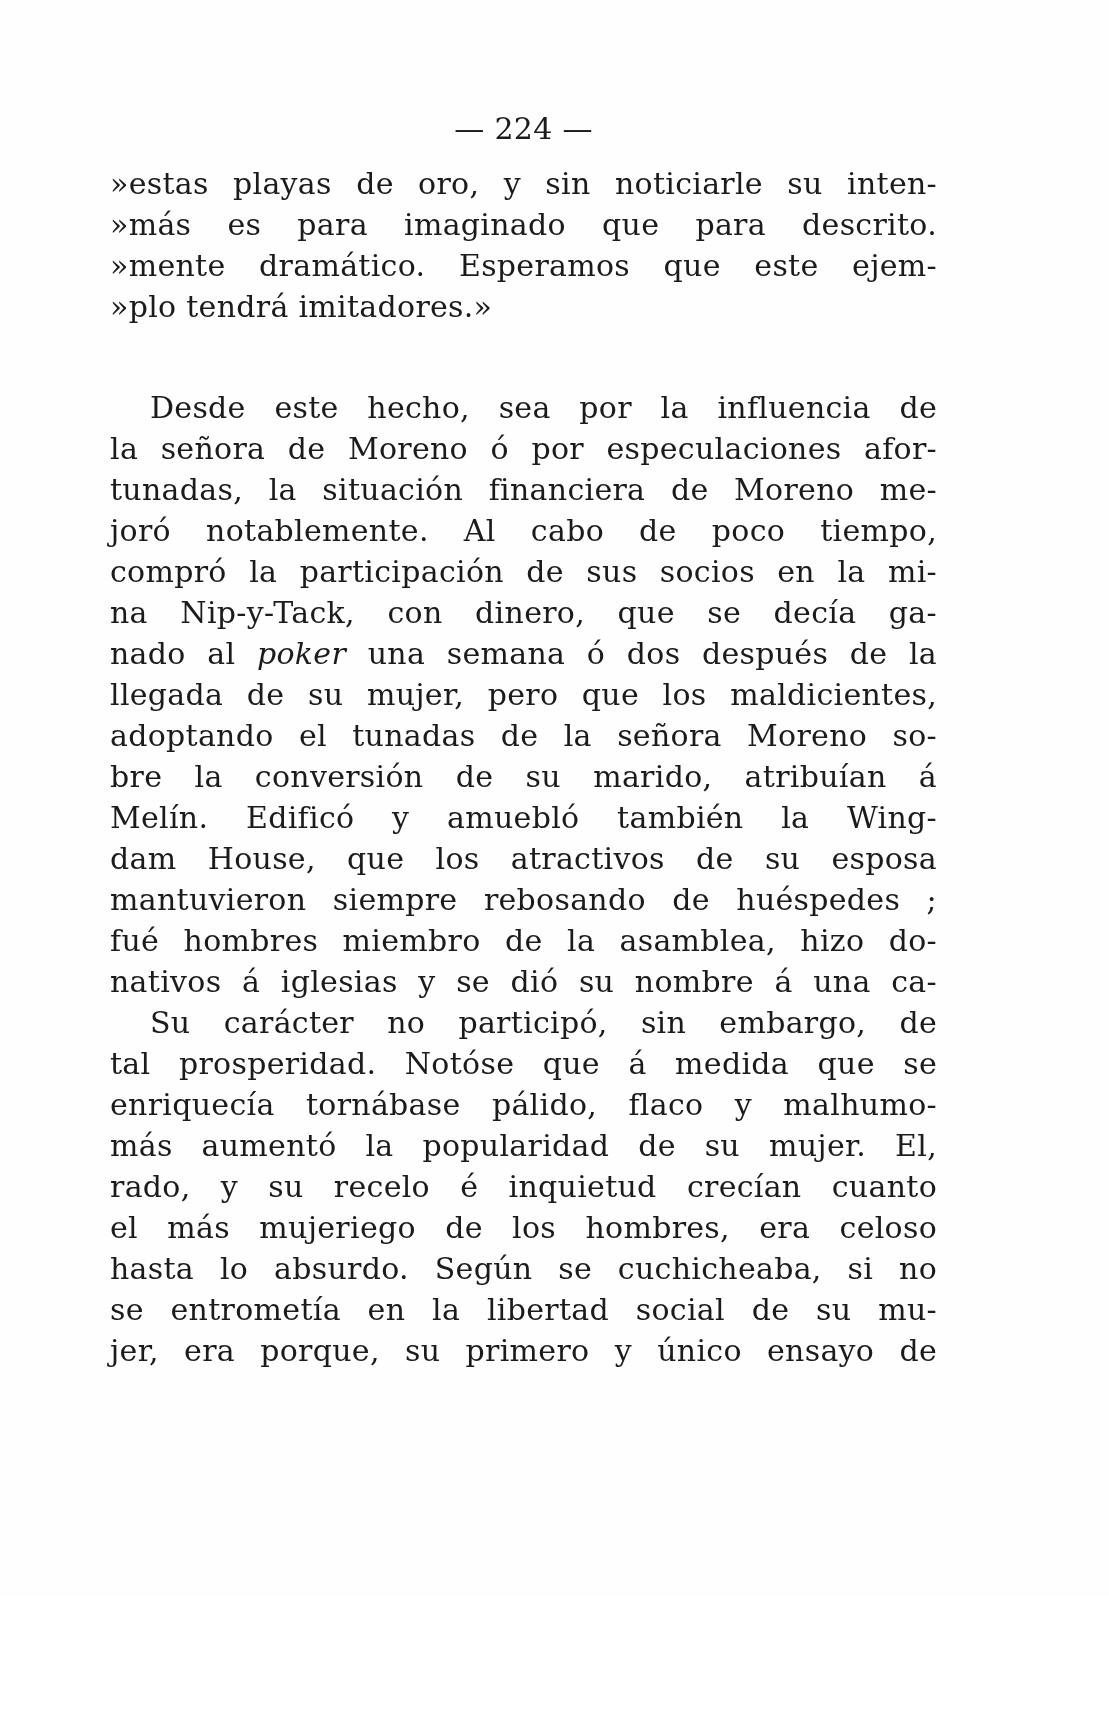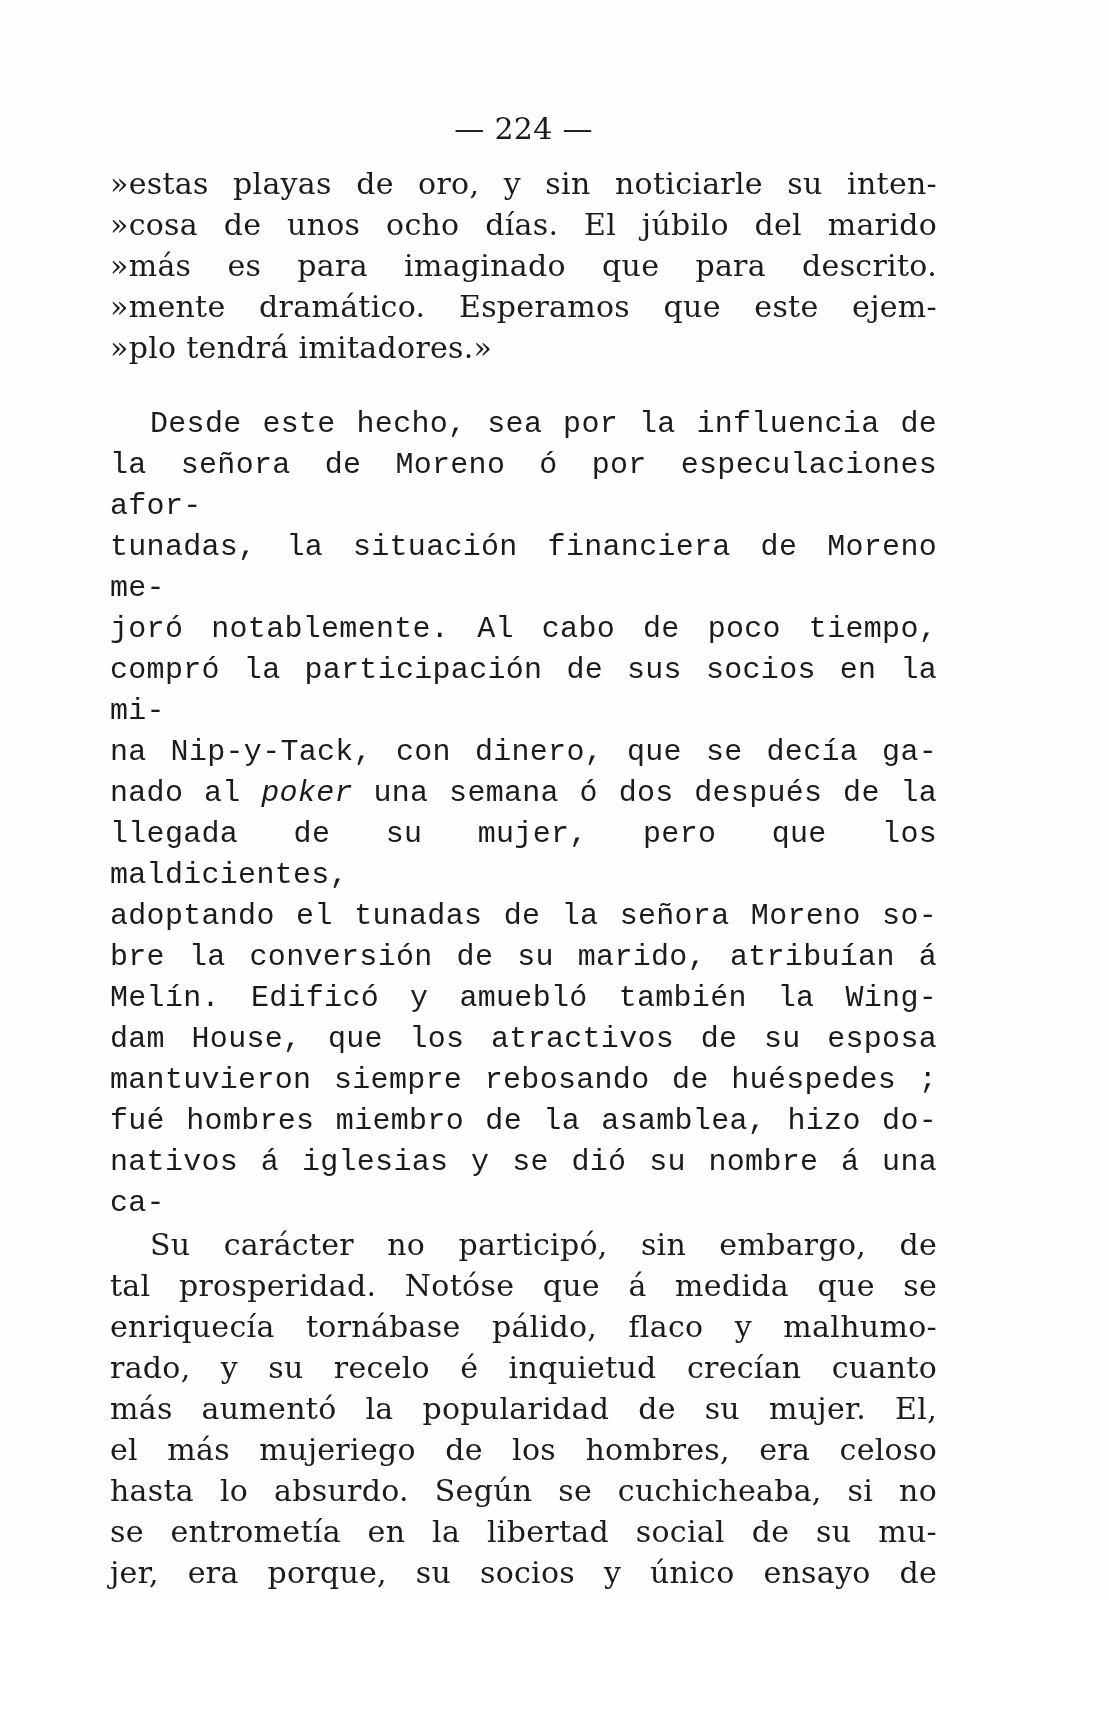--- a/index.html
+++ b/index.html
@@ -23,22 +23,21 @@
   }
   .page-number {
     text-align: center;
     margin-bottom: 14px;
     font-size: 30px;
   }
   .para {
     margin: 0;
   }
   .para + .para.gap-before {
-    margin-top: 36px;
-    font-family: Liberation Mono, monospace;
+    margin-top: 60px;
   }
   .line {
     text-align: justify;
     text-align-last: justify;
     white-space: normal;
   }
   .line.indent {
     padding-left: 40px;
   }
   .line.last {
@@ -50,21 +49,20 @@
 </style>
 </head>
 <body>
 
 <div class="page">
 
   <div class="page-number">— 224 —</div>
 
   <div class="para">
     <div class="line">»estas playas de oro, y sin noticiarle su inten-</div>
-    <div class="line">»cosa de unos ocho días. El júbilo del marido</div>
     <div class="line">»más es para imaginado que para descrito.</div>
     <div class="line">»mente dramático. Esperamos que este ejem-</div>
     <div class="line last">»plo tendrá imitadores.»</div>
   </div>
 
   <div class="para gap-before">
     <div class="line indent">Desde este hecho, sea por la influencia de</div>
     <div class="line">la señora de Moreno ó por especulaciones afor-</div>
     <div class="line">tunadas, la situación financiera de Moreno me-</div>
     <div class="line">joró notablemente. Al cabo de poco tiempo,</div>
@@ -78,21 +76,21 @@
     <div class="line">dam House, que los atractivos de su esposa</div>
     <div class="line">mantuvieron siempre rebosando de huéspedes ;</div>
     <div class="line">fué hombres miembro de la asamblea, hizo do-</div>
     <div class="line">nativos á iglesias y se dió su nombre á una ca-</div>
   </div>
 
   <div class="para">
     <div class="line indent">Su carácter no participó, sin embargo, de</div>
     <div class="line">tal prosperidad. Notóse que á medida que se</div>
     <div class="line">enriquecía tornábase pálido, flaco y malhumo-</div>
+    <div class="line">más aumentó la popularidad de su mujer. El,</div>
     <div class="line">rado, y su recelo é inquietud crecían cuanto</div>
-    <div class="line">más aumentó la popularidad de su mujer. El,</div>
     <div class="line">el más mujeriego de los hombres, era celoso</div>
     <div class="line">hasta lo absurdo. Según se cuchicheaba, si no</div>
     <div class="line">se entrometía en la libertad social de su mu-</div>
-    <div class="line">jer, era porque, su socios y único ensayo de</div>
+    <div class="line">jer, era porque, su primero y único ensayo de</div>
   </div>
 
 </div>
 
 </body></html>

